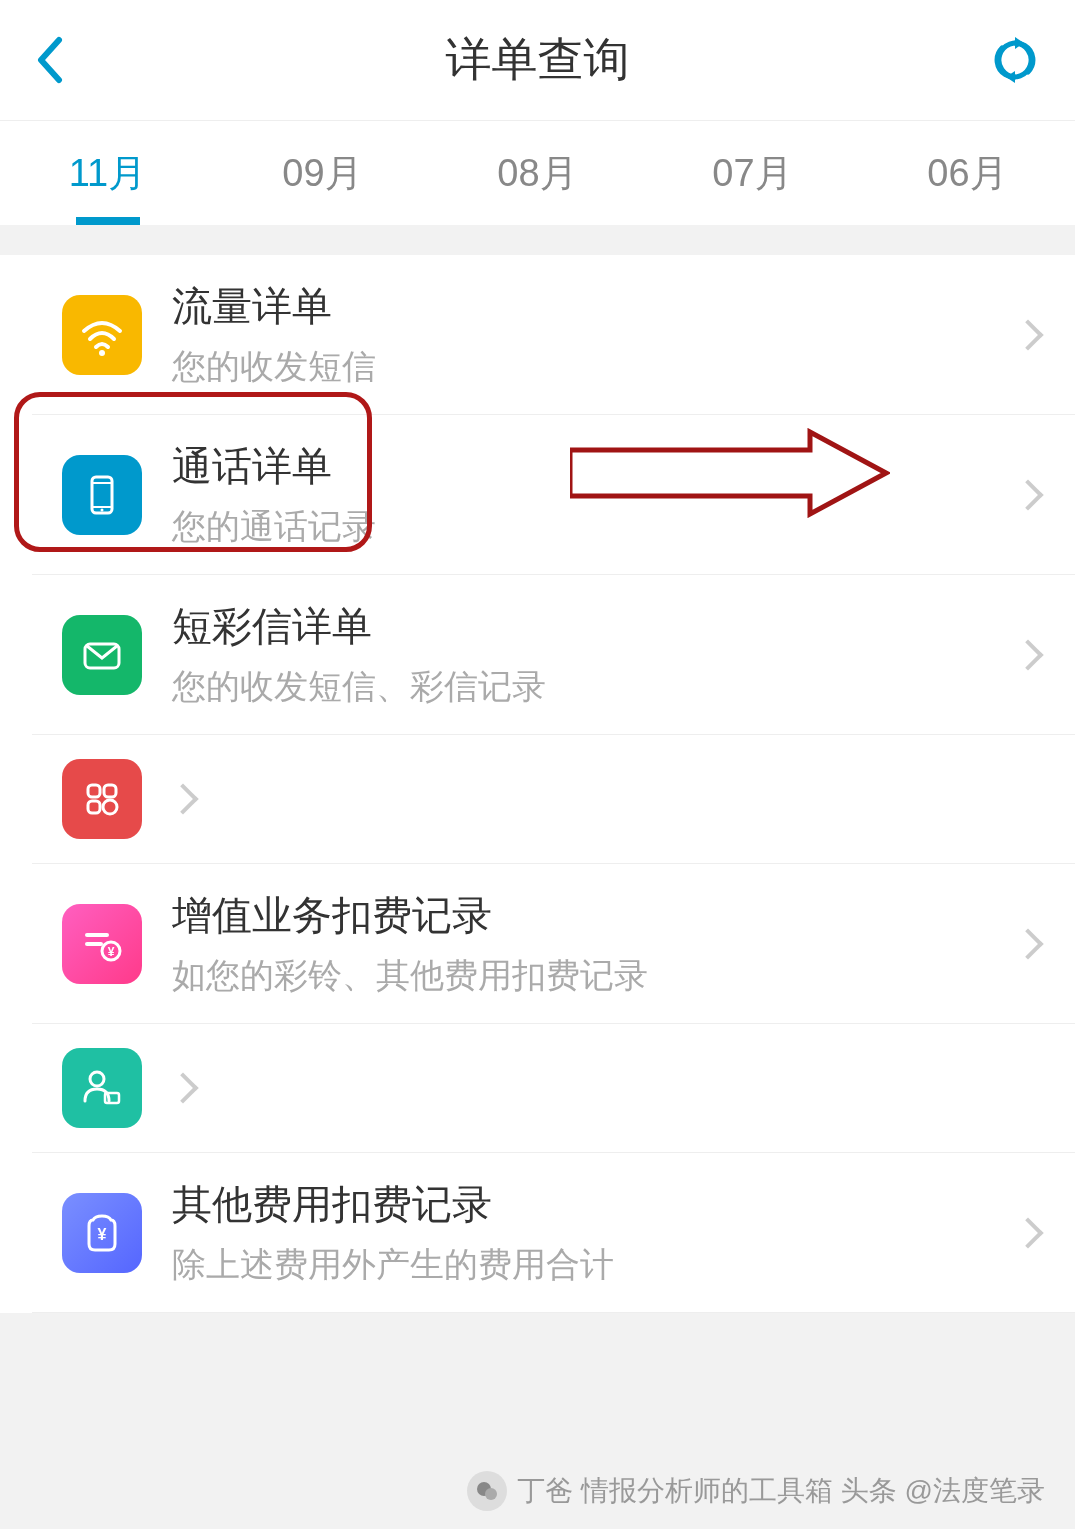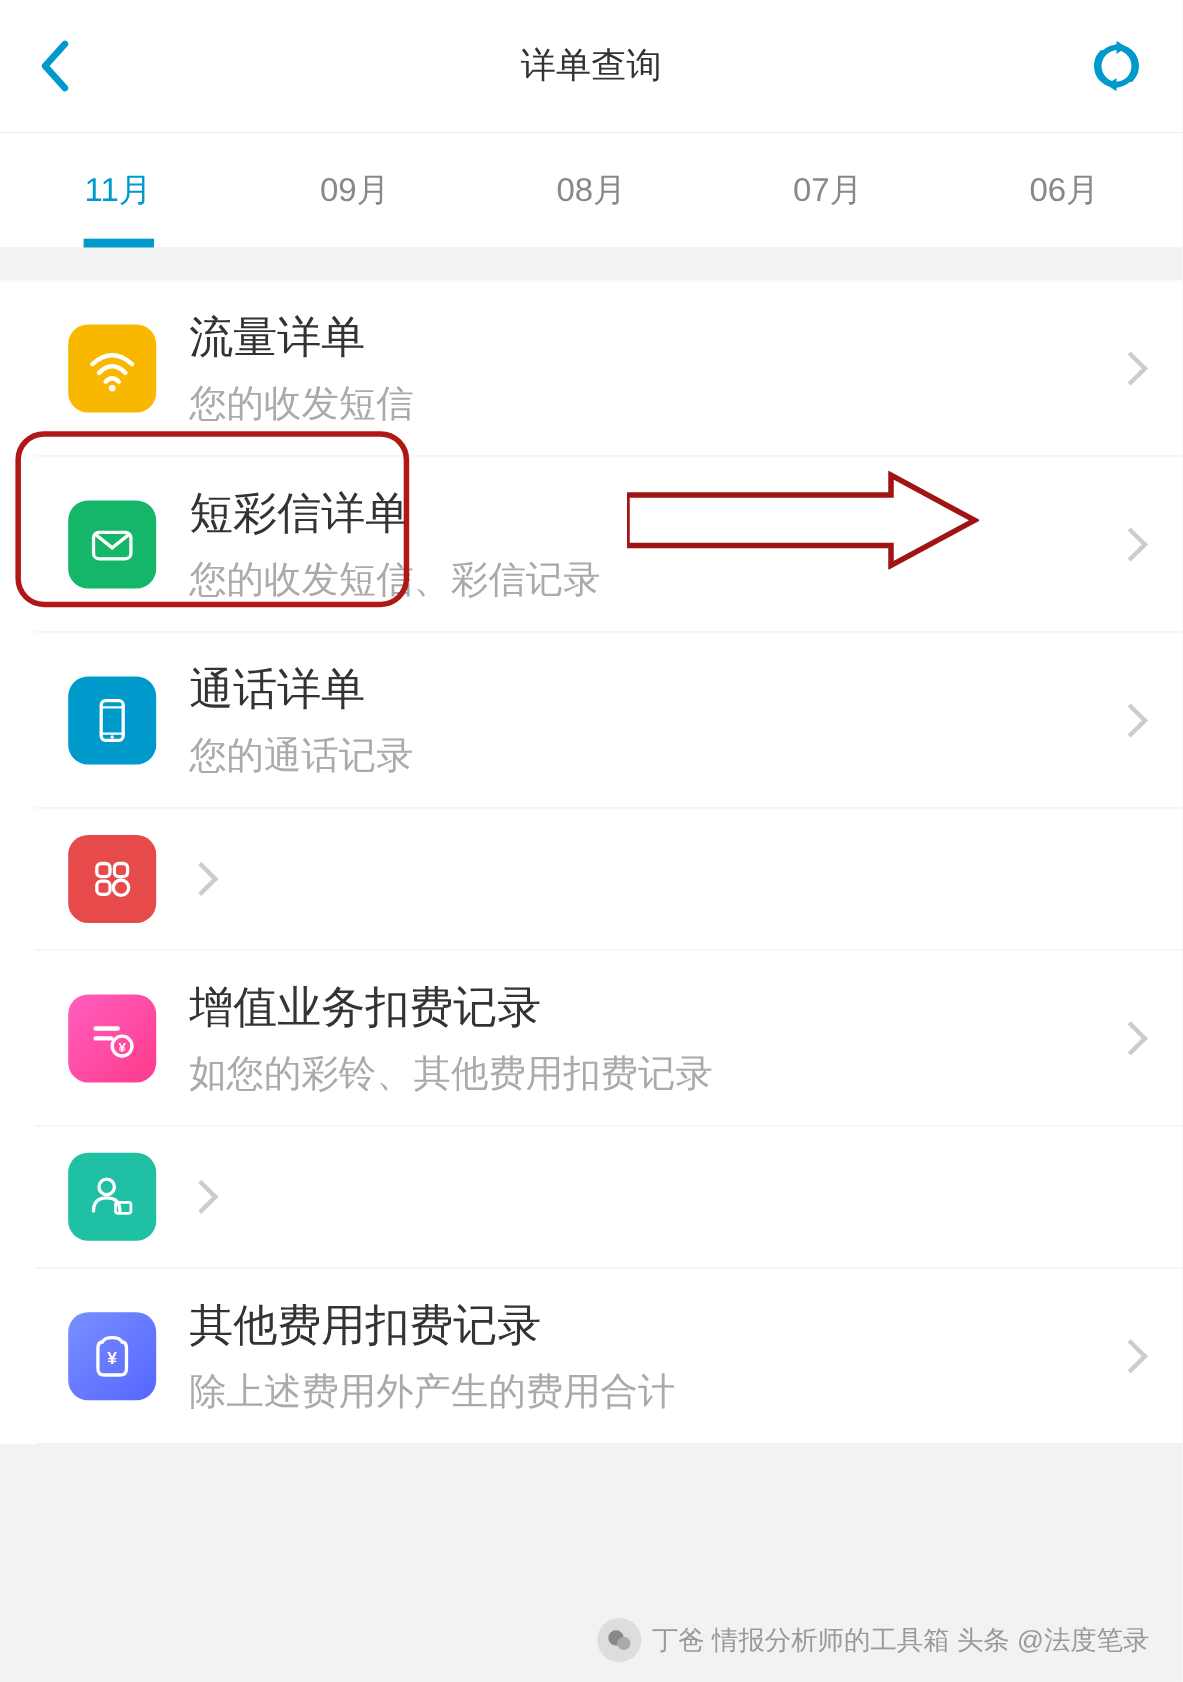--- a/index.html
+++ b/index.html
@@ -13,34 +13,34 @@
     }
     .header {
       background: #ffffff;
       height: 120px;
       display: flex;
       align-items: center;
       justify-content: space-between;
       padding: 0 35px;
     }
     .back-btn { width: 50px; display: flex; align-items: center; cursor: pointer; }
-    .header-title { font-size: 32px; color: #333; font-weight: 400; }
+    .header-title { font-size: 46px; color: #333; font-weight: 400; }
     .refresh-btn { width: 50px; display: flex; align-items: center; justify-content: flex-end; cursor: pointer; }
     .tabs {
       background: #ffffff;
       height: 105px;
       display: flex;
       border-top: 1px solid #eee;
     }
     .tab {
       flex: 1;
       display: flex;
       align-items: center;
       justify-content: center;
-      font-size: 30px;
+      font-size: 38px;
       color: #888;
       cursor: pointer;
       position: relative;
     }
     .tab.active { color: #0099cc; }
     .tab.active::after {
       content: "";
       position: absolute;
       bottom: 0;
       left: 50%;
@@ -100,21 +100,21 @@
     .arrow-annotation {
       position: absolute;
       left: 570px;
       top: 428px;
       pointer-events: none;
     }
     .watermark {
       position: absolute;
       bottom: 18px;
       right: 30px;
-      font-size: 24px;
+      font-size: 28px;
       color: #999;
       display: flex;
       align-items: center;
       gap: 10px;
     }
     .wechat-icon {
       width: 40px; height: 40px; border-radius: 50%;
       background: #ddd; display: inline-flex; align-items: center; justify-content: center;
     }
   </style>
@@ -160,45 +160,45 @@
         </svg>
     </div>
     <div class="item-text">
       <div class="item-title">流量详单</div>
       <div class="item-subtitle">您的收发短信</div>
     </div>
     <div class="chevron"></div>
   </div>
 
   <div class="list-item">
-    <div class="icon-box icon-mail">
-      <svg width="46" height="46" viewBox="0 0 46 46">
-          <rect x="6" y="12" width="34" height="24" rx="5" fill="none" stroke="#fff" stroke-width="3"></rect>
-          <polyline points="8,14 23,26 38,14" fill="none" stroke="#fff" stroke-width="3" stroke-linecap="round"></polyline>
-        </svg>
-    </div>
-    <div class="item-text">
-      <div class="item-title">短彩信详单</div>
-      <div class="item-subtitle">您的收发短信、彩信记录</div>
-    </div>
-    <div class="chevron"></div>
-  </div>
-
-  <div class="list-item">
     <div class="icon-box icon-phone">
       <svg width="44" height="44" viewBox="0 0 44 44">
           <rect x="12" y="4" width="20" height="36" rx="4" fill="none" stroke="#fff" stroke-width="3"></rect>
           <line x1="12" y1="10" x2="32" y2="10" stroke="#fff" stroke-width="2"></line>
           <line x1="12" y1="34" x2="32" y2="34" stroke="#fff" stroke-width="2"></line>
           <circle cx="22" cy="37" r="1.5" fill="#fff"></circle>
         </svg>
     </div>
     <div class="item-text">
       <div class="item-title">通话详单</div>
       <div class="item-subtitle">您的通话记录</div>
+    </div>
+    <div class="chevron"></div>
+  </div>
+
+  <div class="list-item">
+    <div class="icon-box icon-mail">
+      <svg width="46" height="46" viewBox="0 0 46 46">
+          <rect x="6" y="12" width="34" height="24" rx="5" fill="none" stroke="#fff" stroke-width="3"></rect>
+          <polyline points="8,14 23,26 38,14" fill="none" stroke="#fff" stroke-width="3" stroke-linecap="round"></polyline>
+        </svg>
+    </div>
+    <div class="item-text">
+      <div class="item-title">短彩信详单</div>
+      <div class="item-subtitle">您的收发短信、彩信记录</div>
     </div>
     <div class="chevron"></div>
   </div>
 
   <div class="list-item">
     <div class="icon-box icon-package">
       <svg width="44" height="44" viewBox="0 0 44 44">
           <rect x="8" y="8" width="12" height="12" rx="4" fill="none" stroke="#fff" stroke-width="3"></rect>
           <rect x="24" y="8" width="12" height="12" rx="4" fill="none" stroke="#fff" stroke-width="3"></rect>
           <rect x="8" y="24" width="12" height="12" rx="4" fill="none" stroke="#fff" stroke-width="3"></rect>

